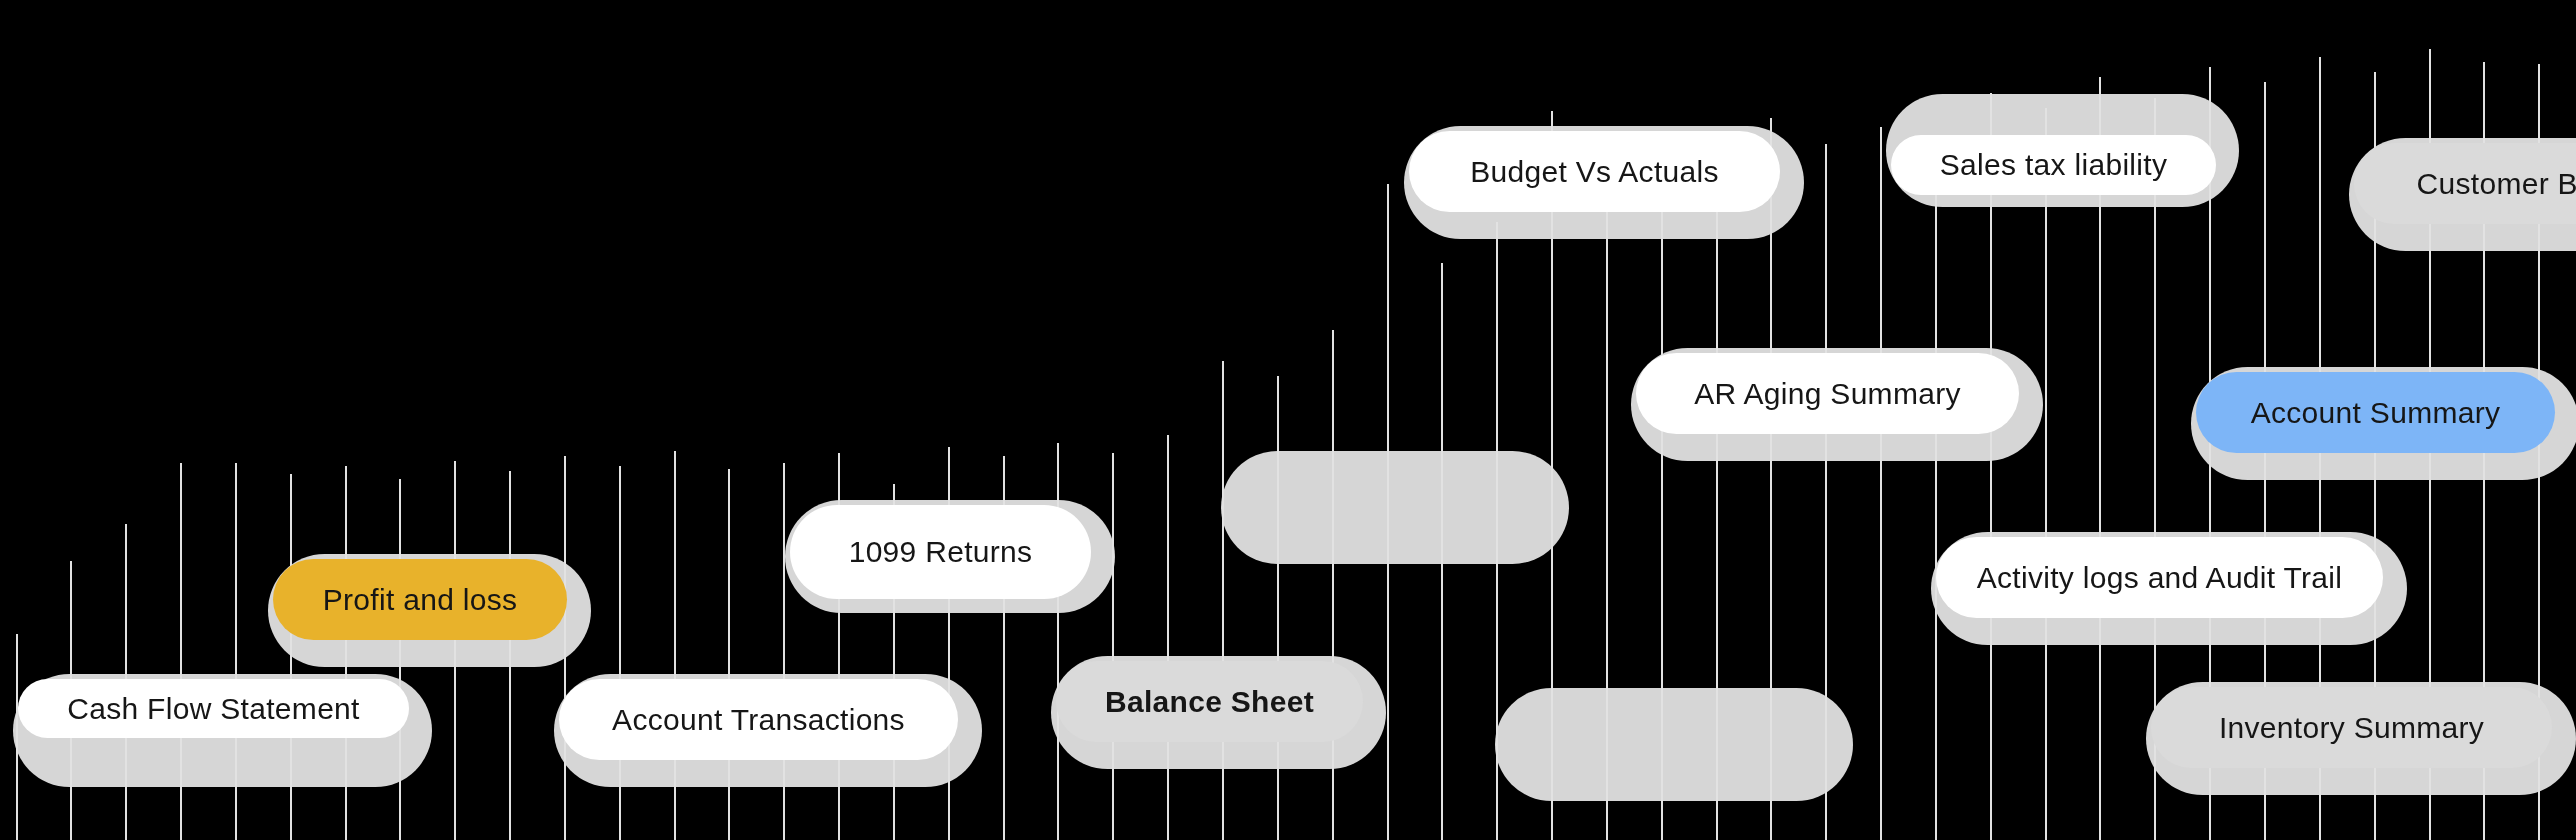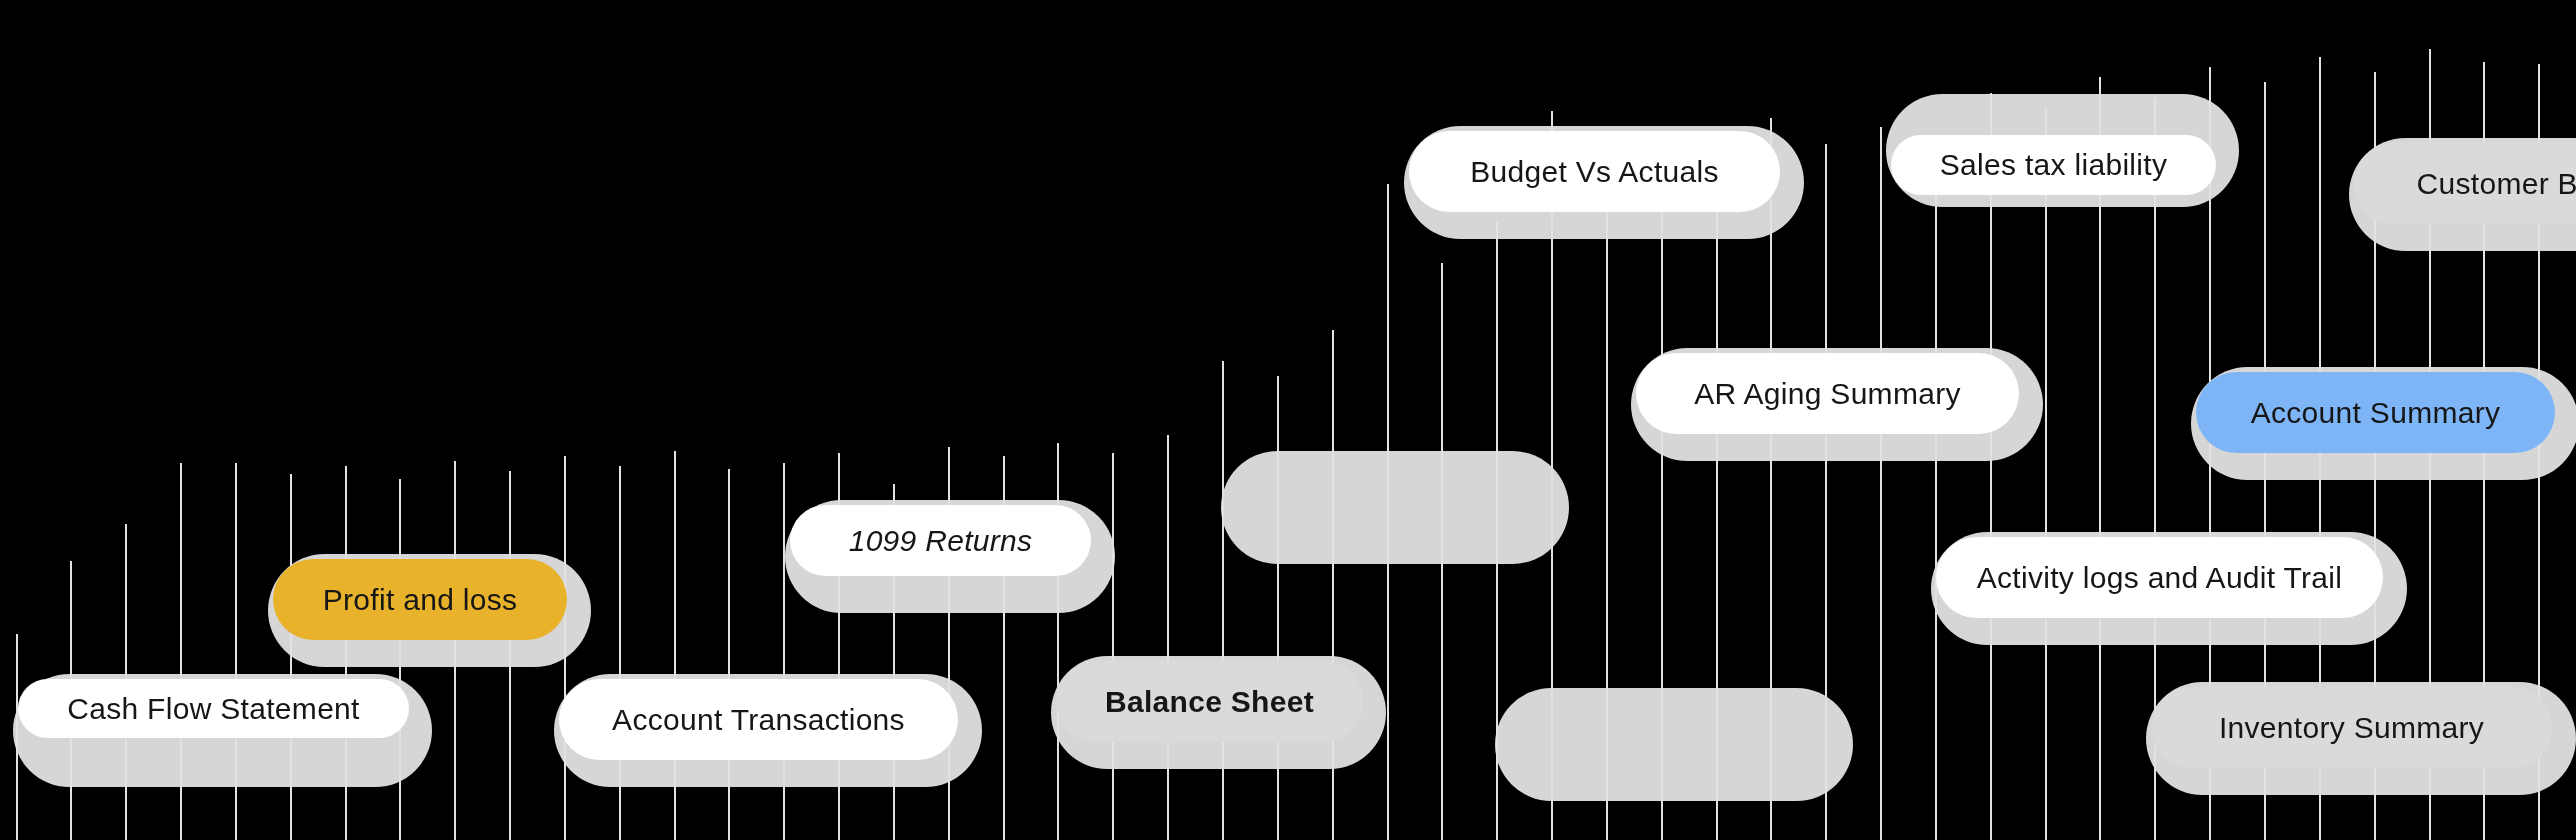--- a/index.html
+++ b/index.html
@@ -114,21 +114,21 @@
   <div class="layer" id="pills-layer">
       <div class="pill pill--white" style="left: 18px; top: 679px; width: 391px; height: 59px;">
         <span class="pill-label">Cash Flow Statement</span>
       </div>
       <div class="pill pill--yellow" style="left: 273px; top: 559px; width: 294px; height: 81px;">
         <span class="pill-label">Profit and loss</span>
       </div>
       <div class="pill pill--white" style="left: 559px; top: 679px; width: 399px; height: 81px;">
         <span class="pill-label">Account Transactions</span>
       </div>
-      <div class="pill pill--white" style="left: 790px; top: 505px; width: 301px; height: 71px; font-style: italic;">
+      <div class="pill pill--white" style="left: 790px; top: 505px; width: 301px; height: 94px;">
         <span class="pill-label">1099 Returns</span>
       </div>
       <div class="pill pill--gray" style="left: 1056px; top: 661px; width: 307px; height: 81px; font-weight: bold;">
         <span class="pill-label">Balance Sheet</span>
       </div>
       <div class="pill pill--white" style="left: 1409px; top: 131px; width: 371px; height: 81px;">
         <span class="pill-label">Budget Vs Actuals</span>
       </div>
       <div class="pill pill--white" style="left: 1636px; top: 353px; width: 383px; height: 81px;">
         <span class="pill-label">AR Aging Summary</span>

